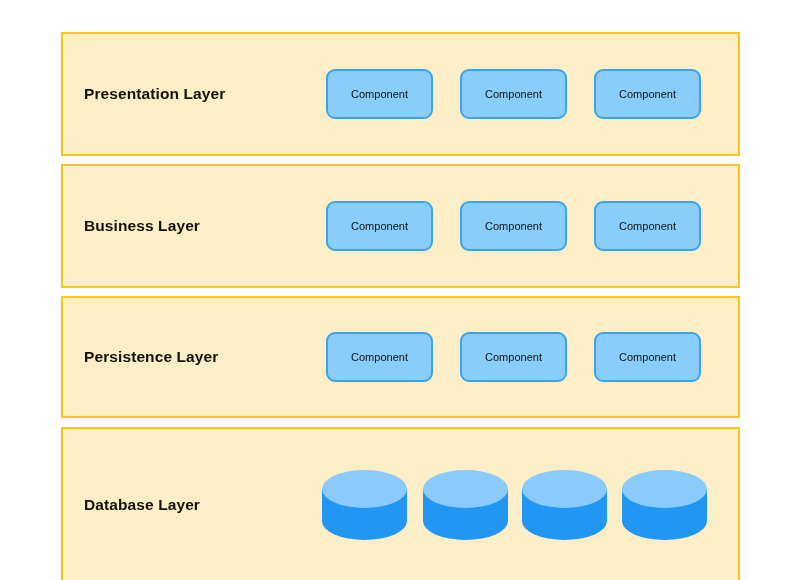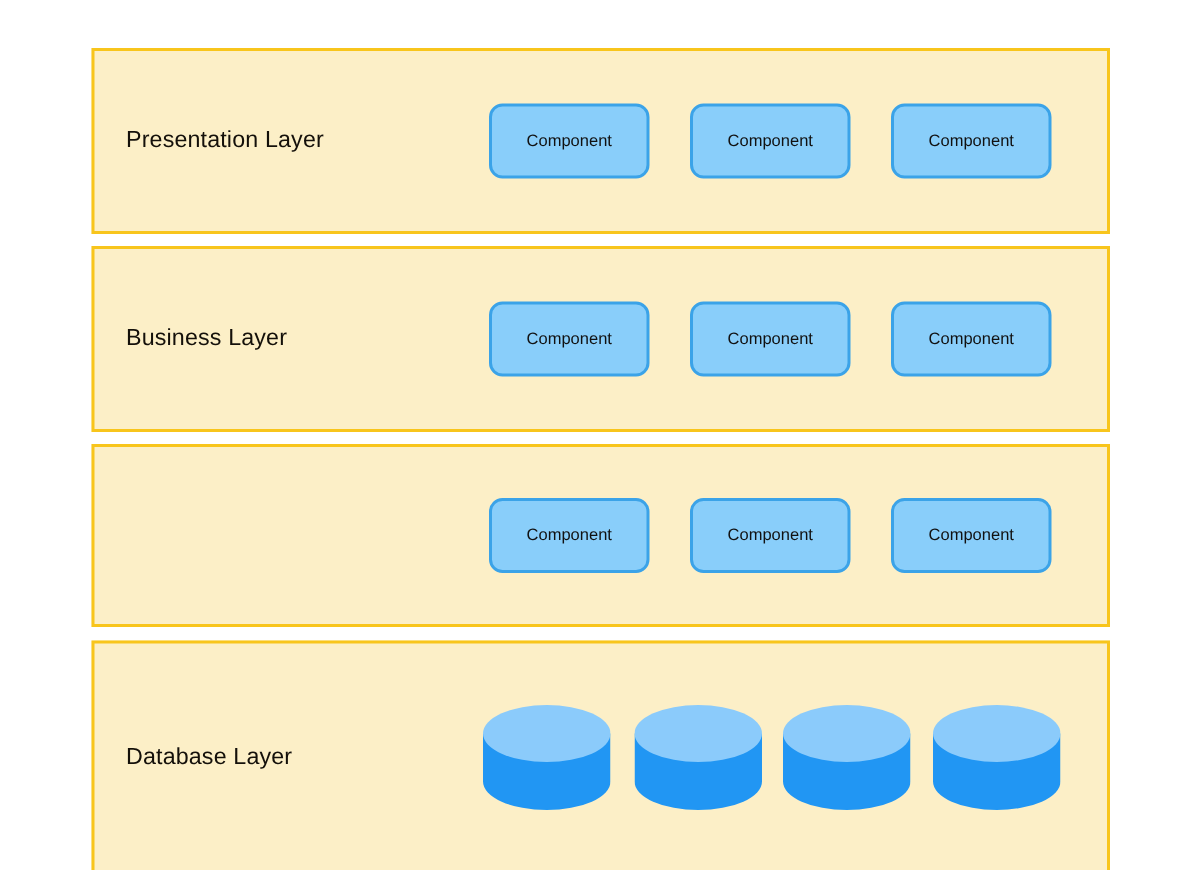--- a/index.html
+++ b/index.html
@@ -36,21 +36,21 @@
   .layer-band.l1 { top: 164px; height: 124px; }
   .layer-band.l2 { top: 296px; height: 122px; }
   .layer-band.l3 { top: 427px; height: 156px; }
 
   .layer-label {
     position: absolute;
     left: 21px;
     top: 50%;
     transform: translateY(-50%);
     font-size: 15.5px;
-    font-weight: normal;
+    font-weight: bold;
     color: #14100a;
     letter-spacing: 0.1px;
     white-space: nowrap;
   }
 
   
   .component-row {
     position: absolute;
     left: 0;
     top: 0;
@@ -131,20 +131,21 @@
       <div class="component-box c1">
         <span class="component-label">Component</span>
       </div>
       <div class="component-box c2">
         <span class="component-label">Component</span>
       </div>
     </div>
   </div>
 
   <div class="layer-band l2">
+    <div class="layer-label">Persistence Layer</div>
     <div class="component-row">
       <div class="component-box c0">
         <span class="component-label">Component</span>
       </div>
       <div class="component-box c1">
         <span class="component-label">Component</span>
       </div>
       <div class="component-box c2">
         <span class="component-label">Component</span>
       </div>

